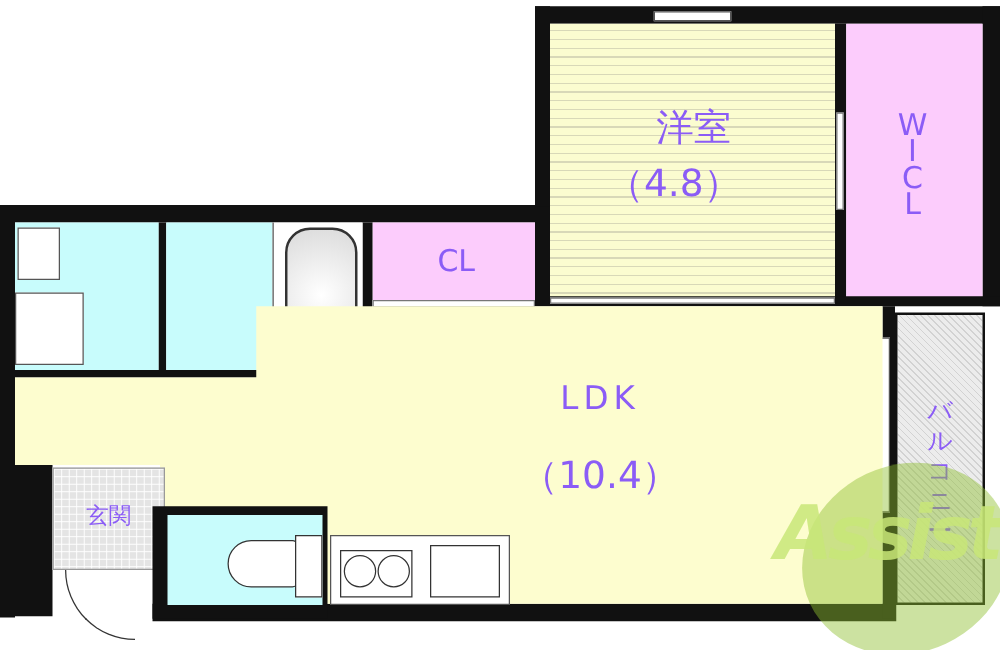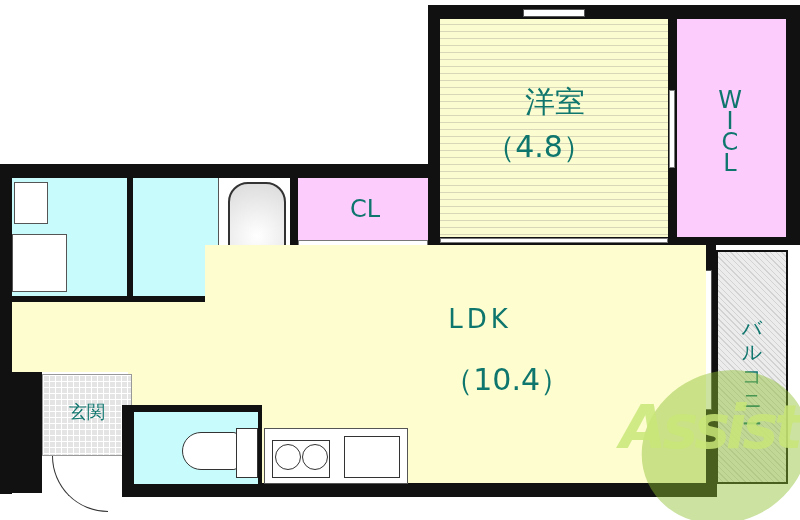--- a/index.html
+++ b/index.html
@@ -1,19 +1,19 @@
 <!DOCTYPE html>
 <html><head>
 <meta charset="utf-8">
 <style>
   html,body{margin:0;padding:0;background:#ffffff;}
   body{width:800px;height:520px;position:relative;overflow:hidden;font-family:"DejaVu Sans",sans-serif;}
   .abs{position:absolute;box-sizing:border-box;}
   .wall{background:#111111;}
-  .label{color:#0f766e;text-align:center;white-space:pre;}
+  .label{color:#8b5cf6;text-align:center;white-space:pre;}
   .hstripe{background-image:repeating-linear-gradient(0deg,#fbfcd0 0px,#fbfcd0 6px,#d8d8b8 6px,#d8d8b8 7px);}
   .diag{background-image:repeating-linear-gradient(45deg,#ececec 0px,#ececec 3px,#d2d2d2 3px,#d2d2d2 4px);}
   .tile{background-color:#e4e4e4;background-image:linear-gradient(#fff 1px,transparent 1px),linear-gradient(90deg,#fff 1px,transparent 1px);background-size:6px 6px;}
 </style>
 </head>
 <body>
 
 <div class="abs wall" style="left:428px;top:5px;width:372px;height:14px;"></div>
 <div class="abs wall" style="left:428px;top:5px;width:12px;height:170px;"></div>
 <div class="abs wall" style="left:786px;top:5px;width:14px;height:240px;"></div>
@@ -60,21 +60,21 @@
 <div class="abs wall" style="left:127px;top:178px;width:6px;height:118px;"></div>
 <div class="abs" style="left:133px;top:178px;width:85px;height:118px;background:#c8fcfc;"></div>
 <div class="abs" style="left:218px;top:178px;width:72px;height:118px;background:#fff;border-left:1px solid #555;"></div>
 <div class="abs" style="left:228px;top:182px;width:58px;height:108px;border:2px solid #333;border-radius:20px;background:radial-gradient(circle,#ffffff 0%,#dadada 100%);"></div>
 <div class="abs wall" style="left:12px;top:296px;width:286px;height:6px;"></div>
 
 <div class="abs" style="left:12px;top:302px;width:694px;height:70px;background:#fdfdcf;"></div>
 <div class="abs" style="left:205px;top:245px;width:501px;height:238px;background:#fdfdcf;"></div>
 <div class="abs" style="left:128px;top:372px;width:80px;height:36px;background:#fdfdcf;"></div>
 <div class="abs label" style="left:400px;top:304px;width:160px;font-size:26px;letter-spacing:4px;">LDK</div>
-<div class="abs label" style="left:390px;top:360px;width:180px;font-size:30px;text-align:right;">（10.4）</div>
+<div class="abs label" style="left:390px;top:360px;width:180px;font-size:30px;">（10.4）</div>
 
 <div class="abs tile" style="left:42px;top:374px;width:90px;height:82px;border:1px solid #999;"></div>
 <div class="abs label" style="left:52px;top:400px;width:70px;font-size:18px;font-weight:normal;">玄関</div>
 <div class="abs" style="left:52px;top:456px;width:56px;height:56px;border-left:1px solid #333;border-bottom:1px solid #333;border-bottom-left-radius:56px;"></div>
 
 <div class="abs wall" style="left:122px;top:405px;width:140px;height:90px;"></div>
 <div class="abs" style="left:134px;top:412px;width:124px;height:72px;background:#c8fcfc;"></div>
 <div class="abs" style="left:182px;top:432px;width:56px;height:38px;background:#fff;border:1px solid #333;border-radius:28px 6px 6px 28px;"></div>
 <div class="abs" style="left:236px;top:428px;width:22px;height:50px;background:#fff;border:1px solid #333;"></div>
 

